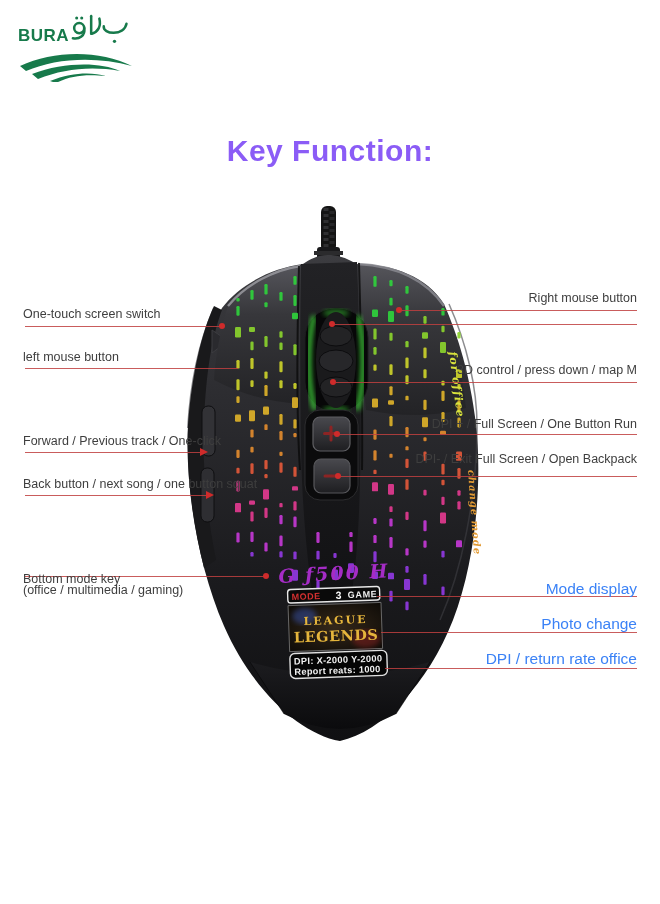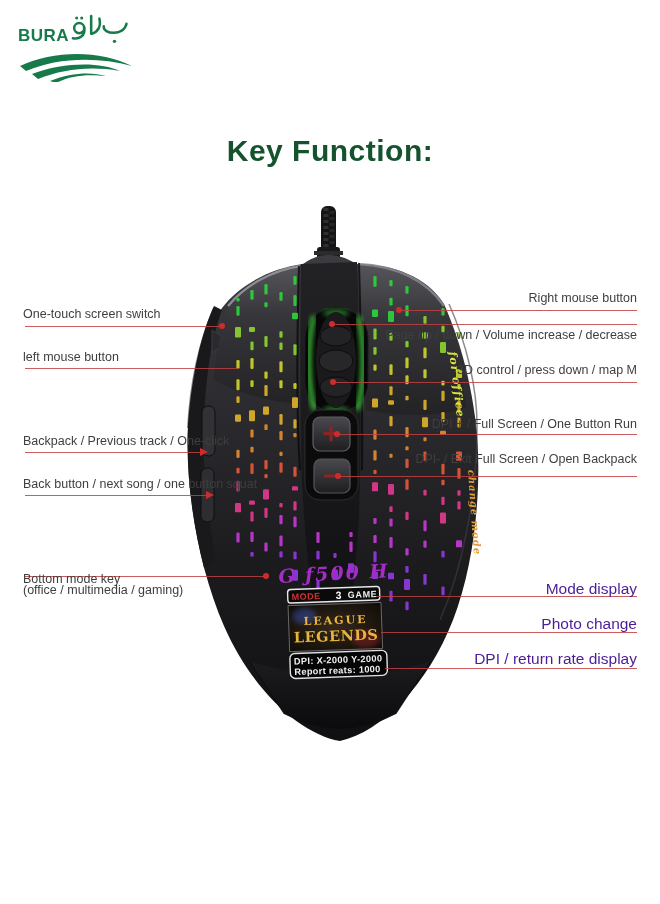--- a/index.html
+++ b/index.html
@@ -5,25 +5,25 @@
   html,body{margin:0;padding:0;background:#fff;}
   .canvas{position:relative;width:660px;height:904px;background:#ffffff;overflow:hidden;
           font-family:"Liberation Sans",sans-serif;}
   
   .logo{position:absolute;left:18px;top:12px;width:130px;height:70px;}
   .logo-row{display:flex;align-items:flex-end;gap:2px;}
   .logo-latin{font-size:17px;font-weight:bold;color:#177a4b;letter-spacing:.5px;line-height:1;
               padding-bottom:4px;}
   
   .title{position:absolute;left:0;right:0;top:134px;margin:0;text-align:center;
-         font-size:30px;font-weight:bold;color:#14532d;letter-spacing:.5px;}
+         font-size:30px;font-weight:bold;color:#8b5cf6;letter-spacing:.5px;}
   
   .lab{position:absolute;font-size:12.5px;color:#3e3e3e;white-space:nowrap;line-height:1.2;}
   .lab-r{text-align:left;margin-left:35px;}
-  .lab-lg{position:absolute;font-size:15.5px;color:#4c1d95;white-space:nowrap;text-align:right;}
+  .lab-lg{position:absolute;font-size:15.5px;color:#3b82f6;white-space:nowrap;text-align:right;}
   
   .cl{position:absolute;height:1px;background:#c04040;opacity:.85;}
   .cdot{position:absolute;width:6px;height:6px;border-radius:50%;background:#cf2b2b;
         transform:translate(-3px,-3px);}
   .carw{position:absolute;width:0;height:0;border-top:4px solid transparent;
         border-bottom:4px solid transparent;border-left:8px solid #cf2b2b;
         transform:translate(0,-4px);}
   .mouse{position:absolute;left:175px;top:200px;width:320px;height:555px;}
 </style>
 </head>
@@ -359,27 +359,26 @@
   <div class="cl" style="left:337px;top:434px;width:300px"></div>
   <div class="cdot" style="left:337px;top:434px"></div>
   <div class="cl" style="left:338px;top:476px;width:299px"></div>
   <div class="cdot" style="left:338px;top:476px"></div>
   <div class="cl" style="left:377px;top:596px;width:260px"></div>
   <div class="cl" style="left:381px;top:632px;width:256px"></div>
   <div class="cl" style="left:385px;top:668px;width:252px"></div>
 
   <div class="lab" style="left:23px;top:307px">One-touch screen switch</div>
   <div class="lab" style="left:23px;top:350px">left mouse button</div>
-  <div class="lab" style="left:23px;top:434px">Backpack / Previous track / One-click</div>
+  <div class="lab" style="left:23px;top:434px">Forward / Previous track / One-click</div>
   <div class="lab" style="left:23px;top:477px">Back button / next song / one button squat</div>
   <div class="lab" style="left:23px;top:572px">Bottom mode key</div>
   <div class="lab" style="left:23px;top:583px">(office / multimedia / gaming)</div>
 
   <div class="lab lab-r" style="right:23px;top:291px">Right mouse button</div>
-  <div class="lab lab-r" style="right:23px;top:328px">Page up / down / Volume increase / decrease</div>
   <div class="lab lab-r" style="right:23px;top:363px">3D control / press down / map M</div>
   <div class="lab lab-r" style="right:23px;top:452px">DPI- / Exit Full Screen / Open Backpack</div>
   <div class="lab lab-r" style="right:23px;top:417px">DPI + / Full Screen / One Button Run</div>
 
   <div class="lab-lg" style="right:23px;top:580px">Mode display</div>
   <div class="lab-lg" style="right:23px;top:615px">Photo change</div>
-  <div class="lab-lg" style="right:23px;top:650px">DPI / return rate display</div>
+  <div class="lab-lg" style="right:23px;top:650px">DPI / return rate office</div>
 </div>
 
 </body></html>

